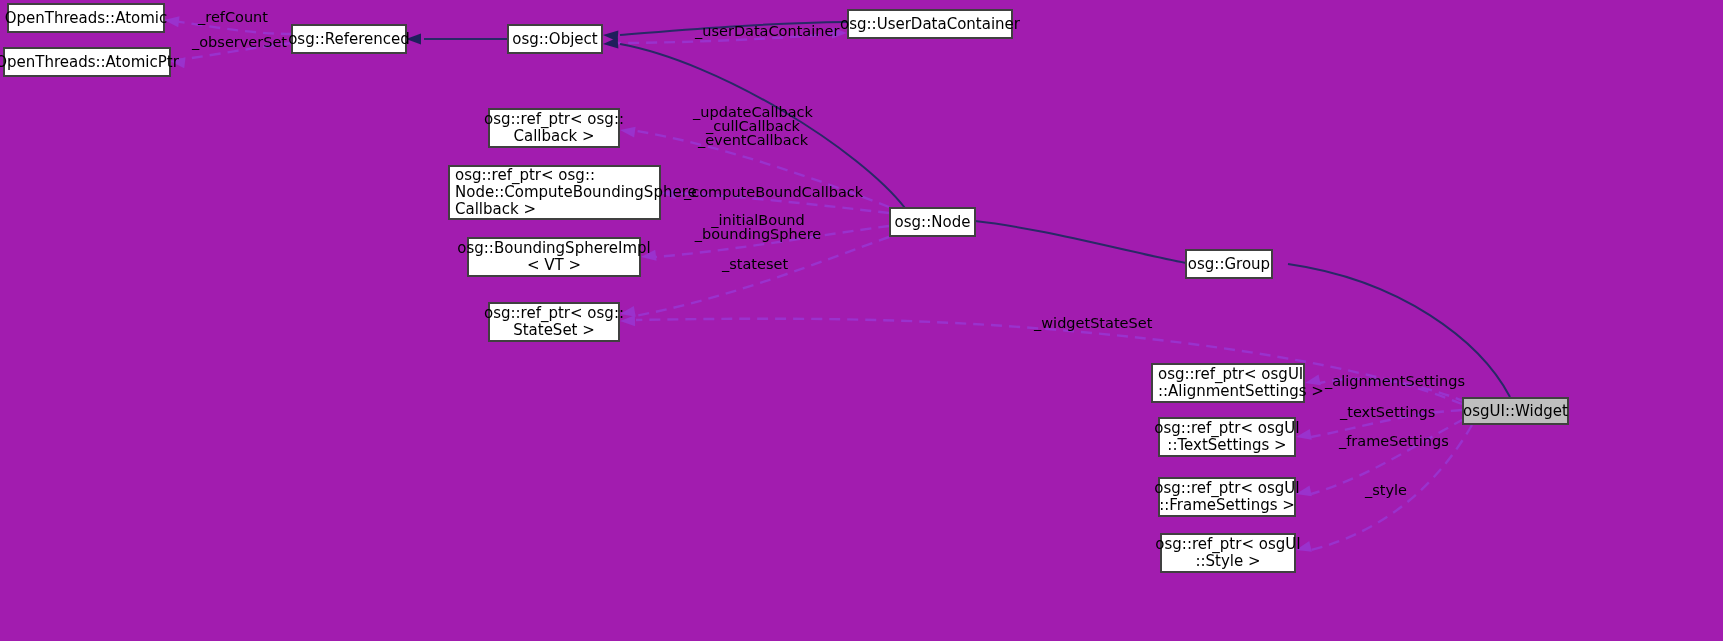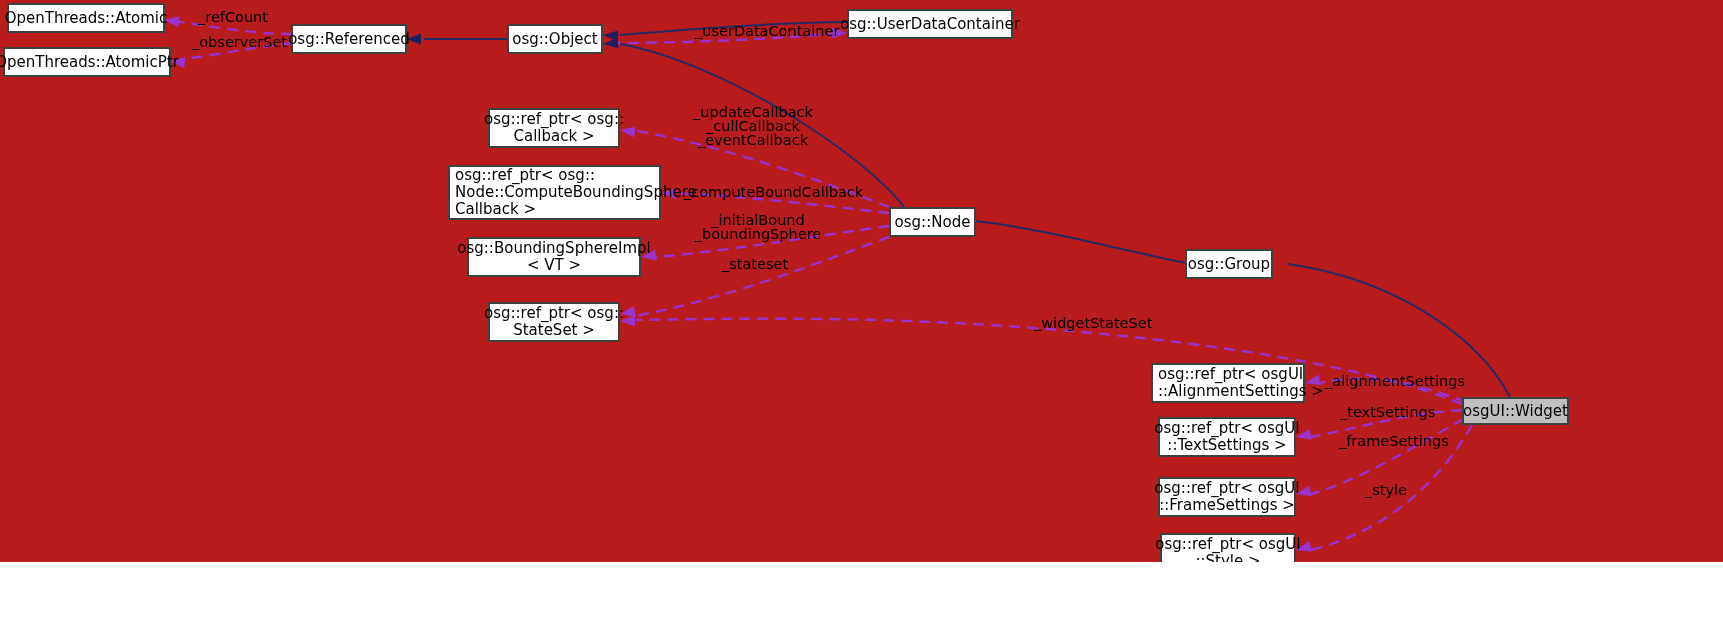--- a/index.html
+++ b/index.html
@@ -3,22 +3,22 @@
 <meta charset="utf-8">
 <style>
   html, body {
     margin: 0;
     padding: 0;
     background: #ffffff;
   }
   #diagram-root {
     position: relative;
     width: 1723px;
-    height: 562px;
-    background: #b91c1c;
+    height: 641px;
+    background: #a21caf;
     font-family: "DejaVu Sans", sans-serif;
     overflow: hidden;
   }
   svg#graph {
     position: absolute;
     left: 0;
     top: 0;
     width: 1723px;
     height: 641px;
     display: block;

